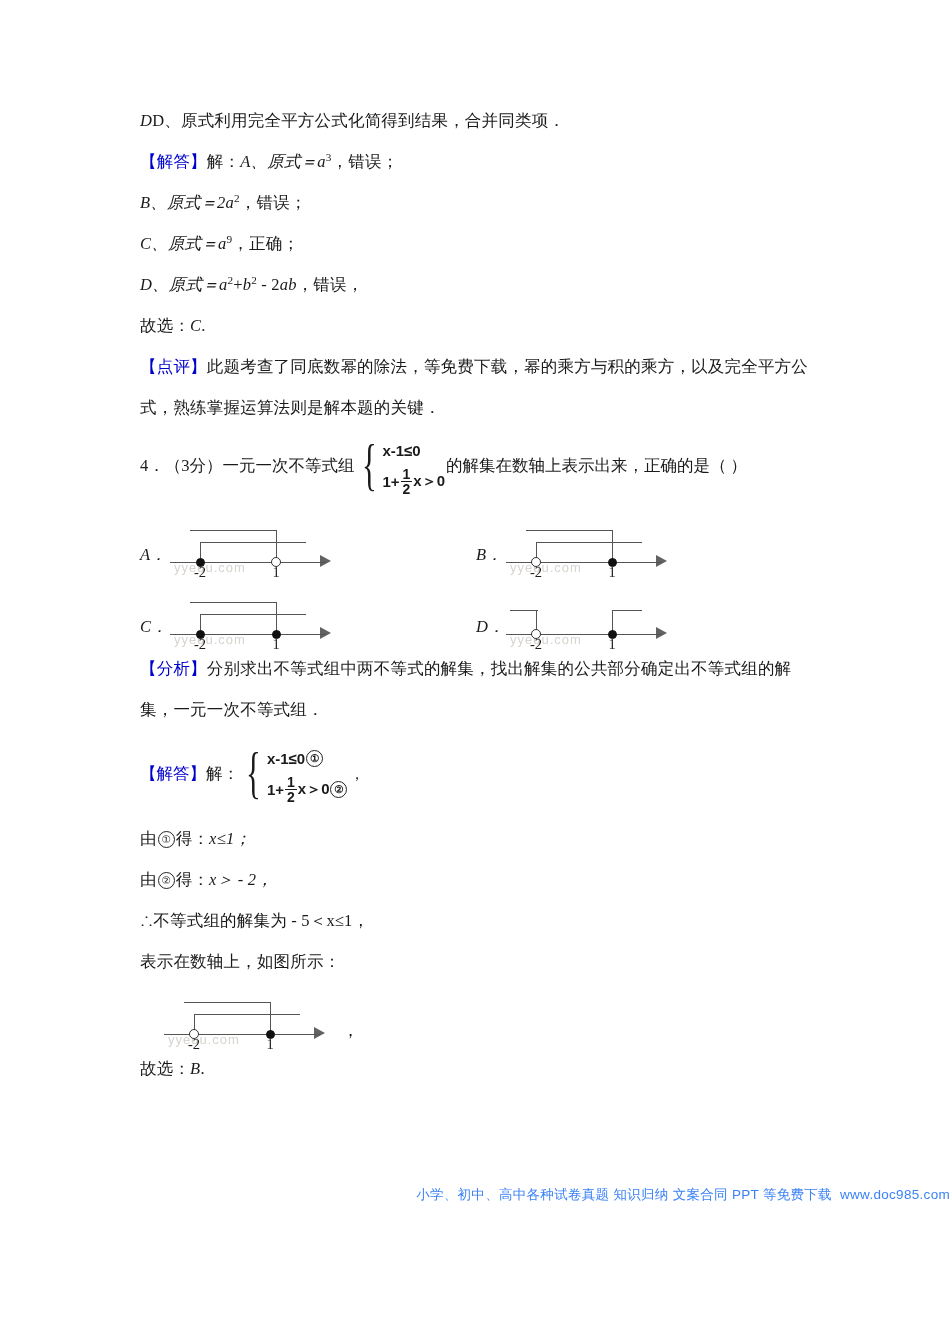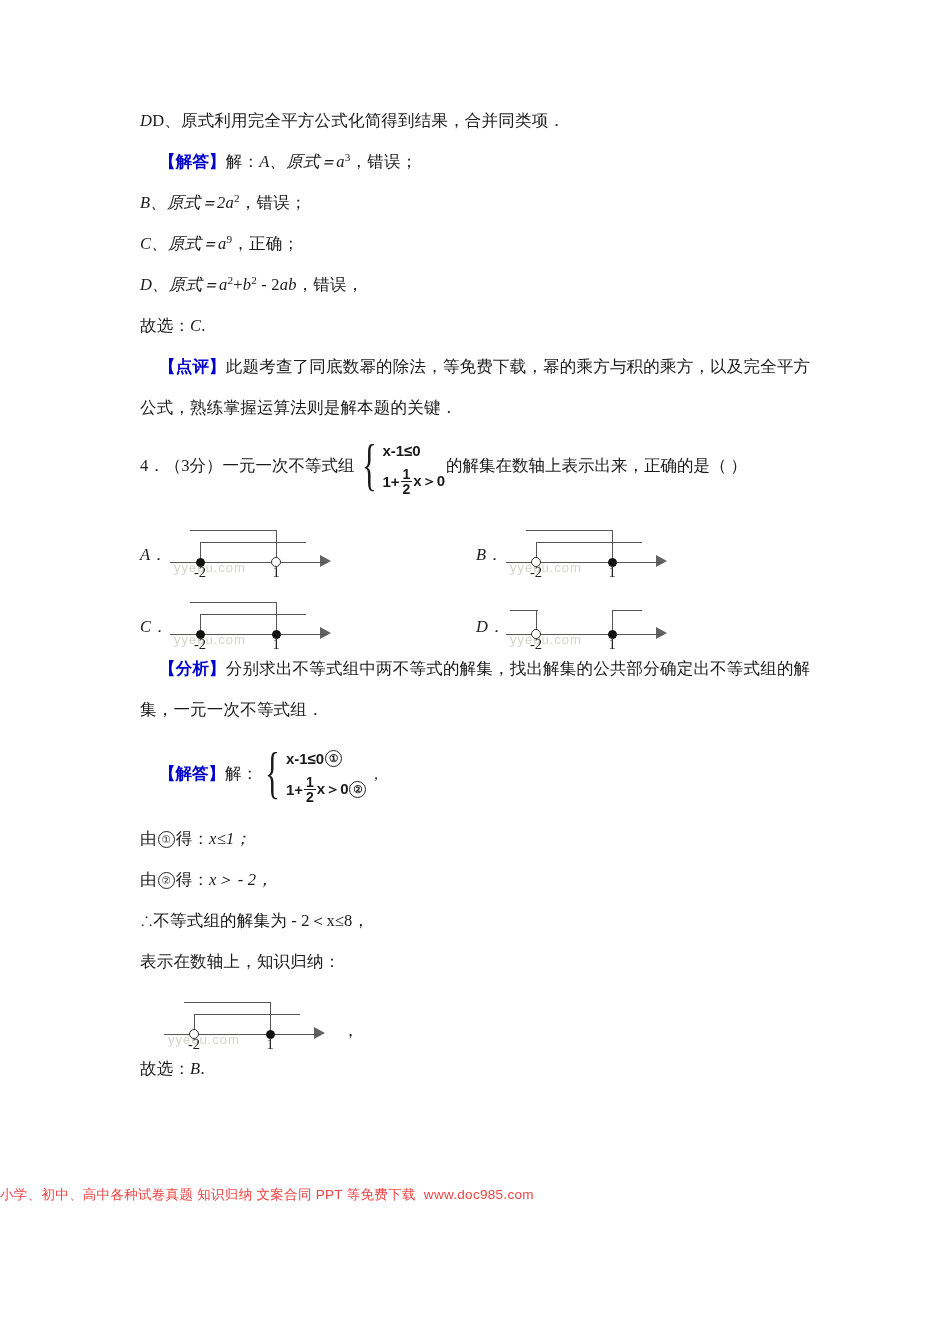--- a/index.html
+++ b/index.html
@@ -29,23 +29,22 @@
   }
   .line {
     font-size: 16.5px;
     line-height: 41px;
     white-space: nowrap;
     letter-spacing: 0.2px;
   }
   .line.wrap { white-space: normal; }
   .tag {
     color: #0000cc;
-    font-weight: bold;
+    font-weight: normal;
     font-family: "Liberation Serif", "DejaVu Serif", serif;
-    margin-left: 19px;
   }
   .it { font-style: italic; }
   sup { font-size: 0.68em; vertical-align: super; line-height: 0; }
 
   
   .circnum {
     display: inline-block;
     width: 15px; height: 15px;
     line-height: 14px;
     border: 1px solid #222;
@@ -193,24 +192,24 @@
     font-size: 17px;
     padding-bottom: 6px;
     padding-left: 4px;
   }
 
   .footer {
     position: absolute;
     left: 0;
     top: 1186px;
     width: 950px;
-    text-align: left;
+    text-align: right;
     font-family: "Liberation Sans", "DejaVu Sans", sans-serif;
     font-size: 13.5px;
-    color: #ef4444;
+    color: #3b82f6;
     letter-spacing: 0.3px;
   }
   .footer .url { font-family: "Liberation Sans", sans-serif; }
 
   .q4row {
     display: flex;
     align-items: center;
     font-size: 16.5px;
     height: 76px;
     white-space: nowrap;
@@ -378,23 +377,23 @@
     </div>
 
     <div class="line">
       <span>由</span><span class="circnum">①</span><span>得：</span><span class="it">x≤1；</span>
     </div>
 
     <div class="line">
       <span>由</span><span class="circnum">②</span><span>得：</span><span class="it">x＞ - 2，</span>
     </div>
 
-    <div class="line">∴不等式组的解集为 - 2＜x≤8，</div>
-
-    <div class="line">表示在数轴上，知识归纳：</div>
+    <div class="line">∴不等式组的解集为 - 5＜x≤1，</div>
+
+    <div class="line">表示在数轴上，如图所示：</div>
 
     <div class="figure-solo">
       <span class="nl">
         <span class="wm">yyedu.com</span>
         <span class="axis"></span>
         <span class="arrow"></span>
         <span class="seg" style="left:22px; top:8px; width:86px;"></span>
         <span class="vtick" style="left:108px; top:8px; height:32px;"></span>
         <span class="seg" style="left:32px; top:20px; width:106px;"></span>
         <span class="vtick" style="left:32px; top:20px; height:20px;"></span>

